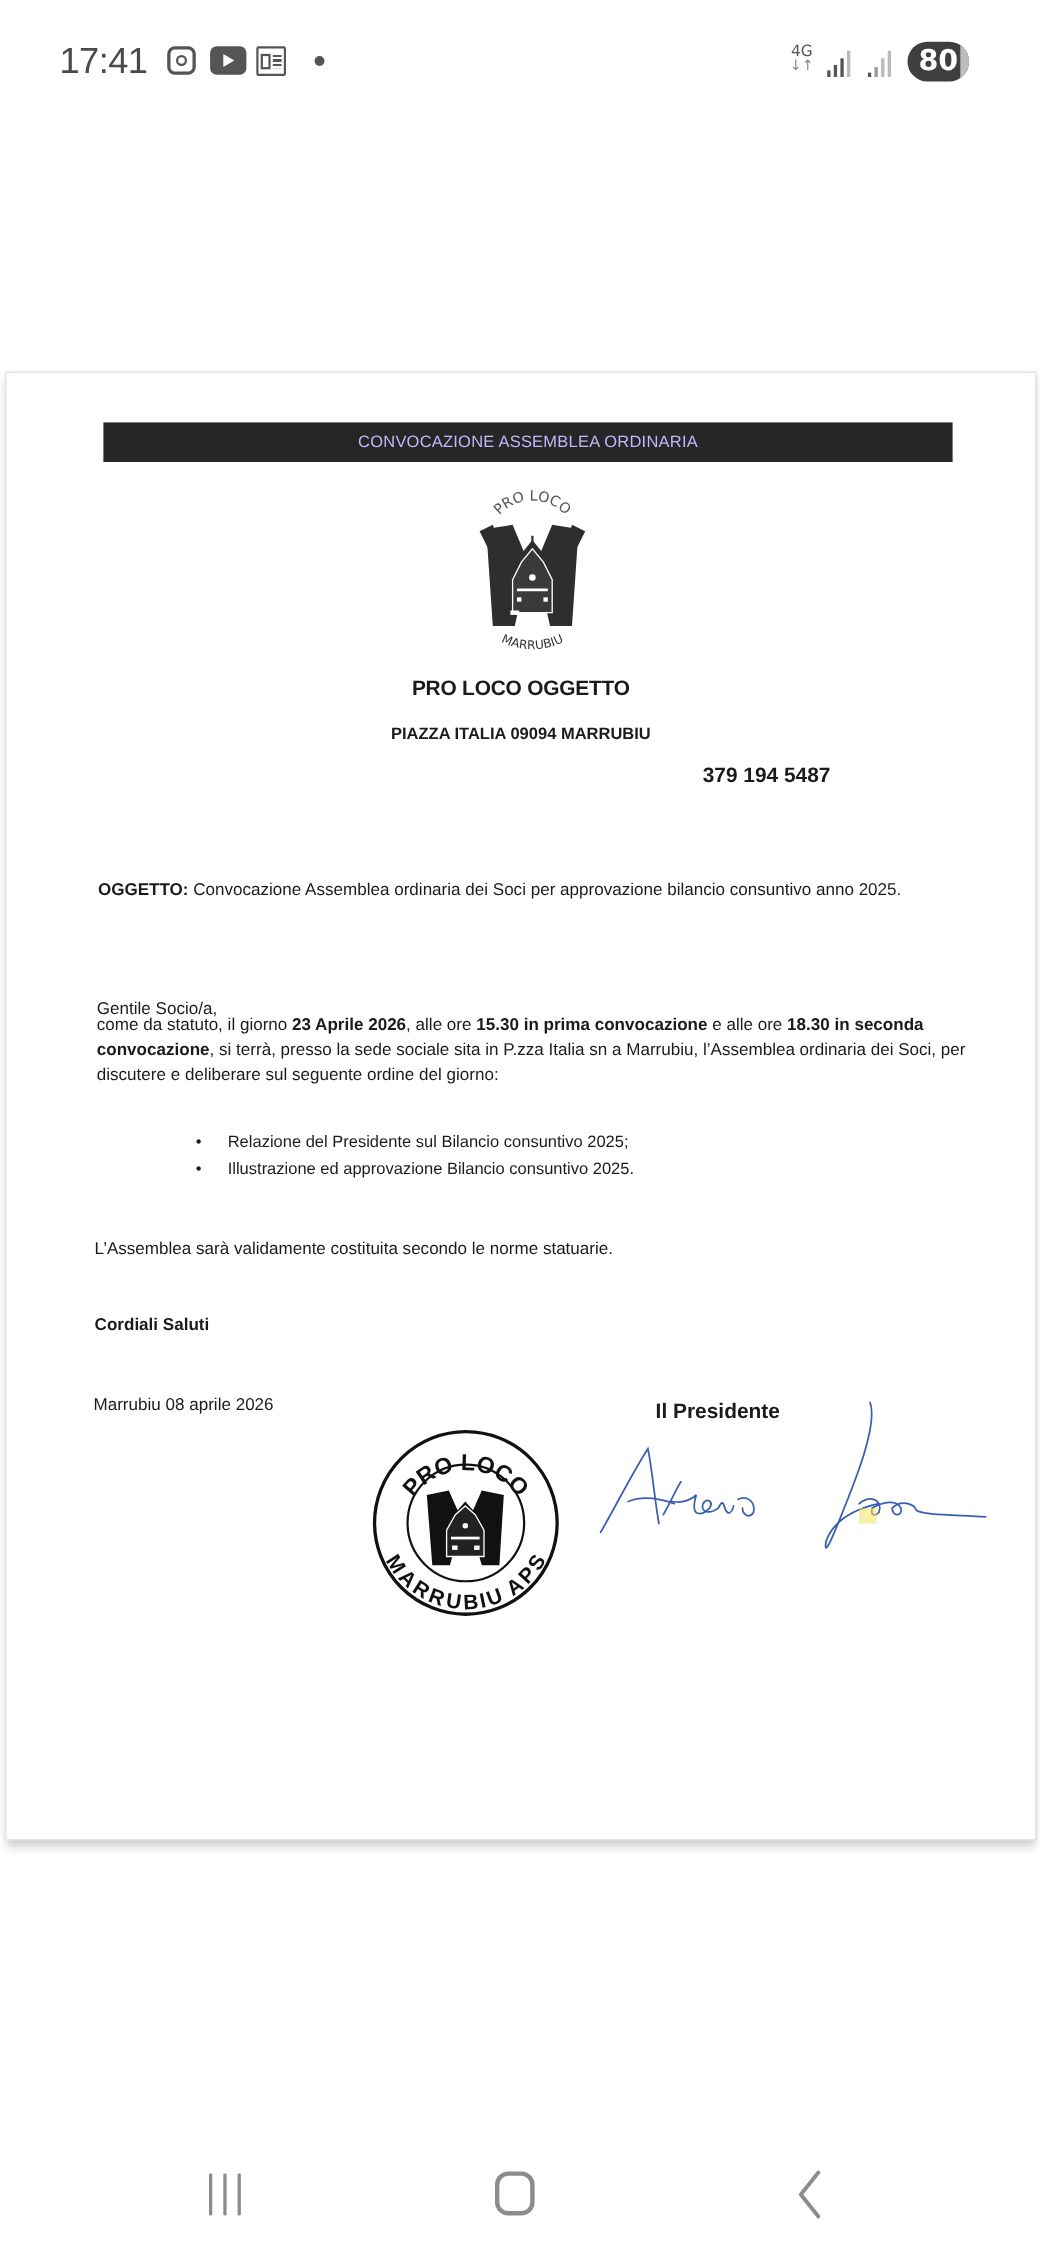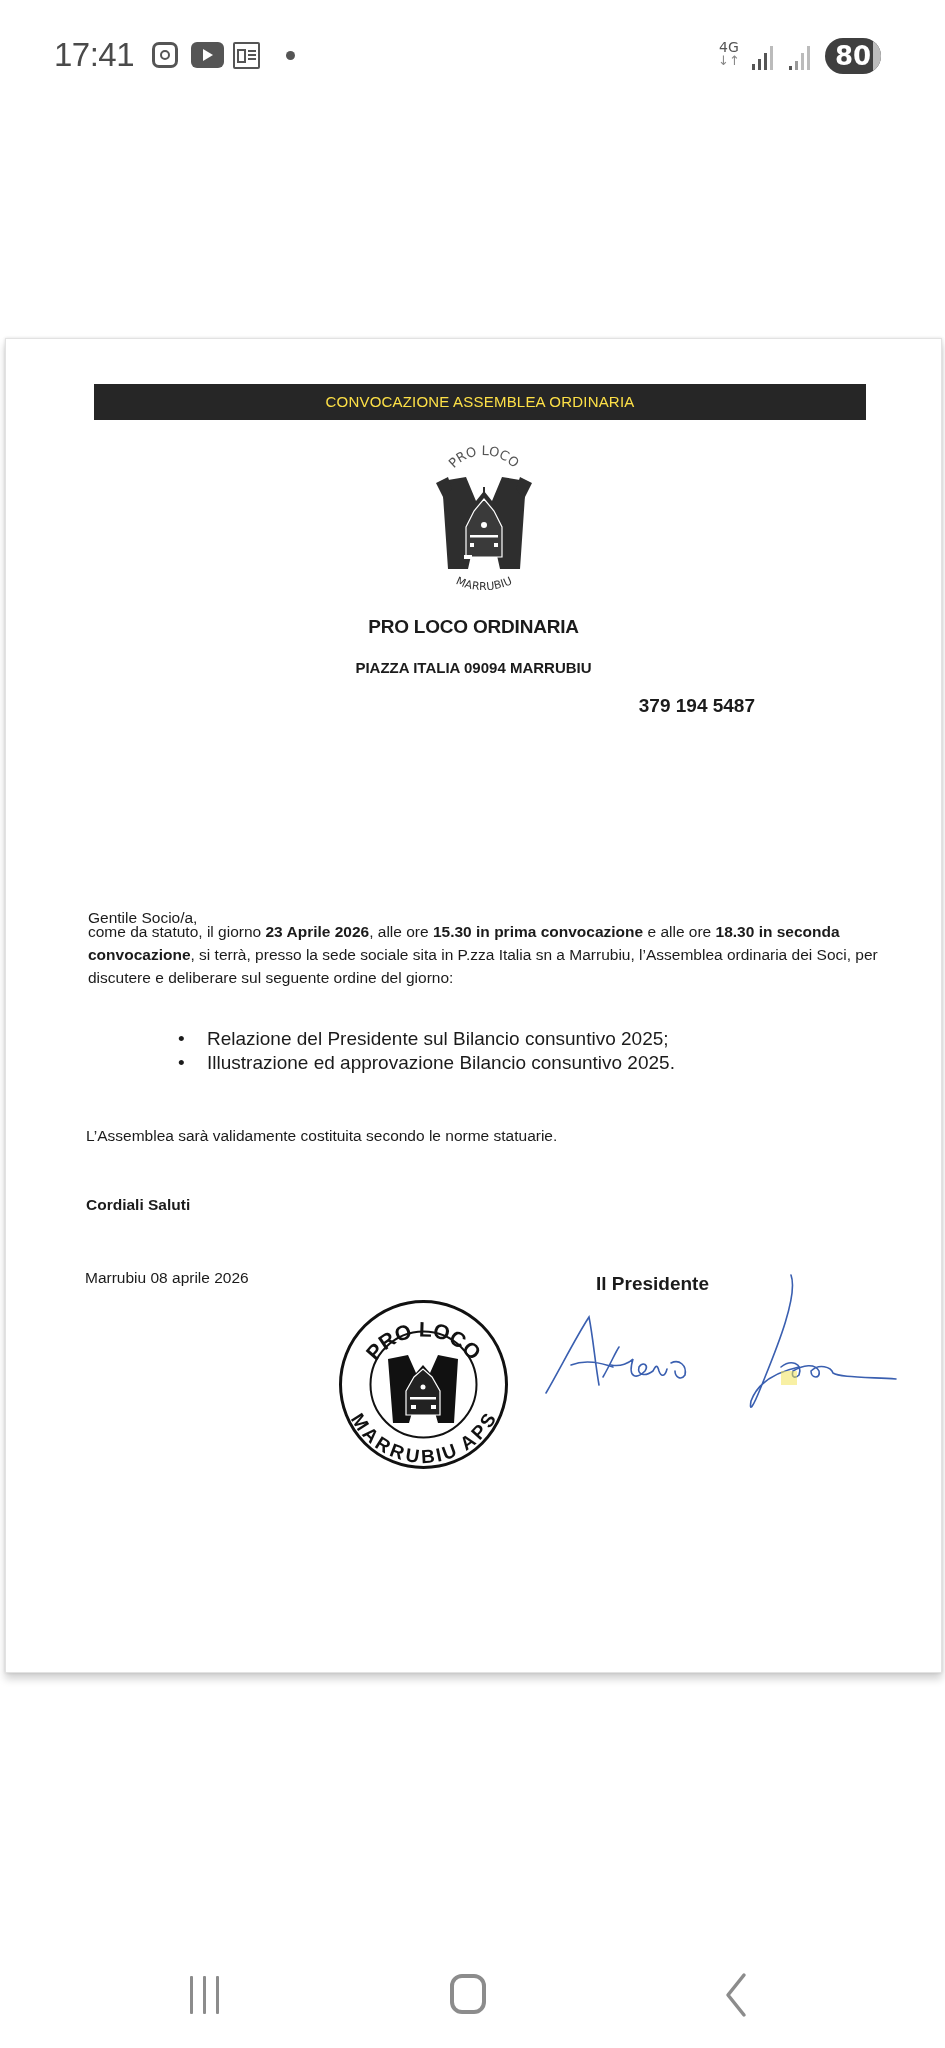--- a/index.html
+++ b/index.html
@@ -26,30 +26,30 @@
   .battery { position:absolute; left:825px; top:38px; width:56px; height:36px; border-radius:18px; background:#3f3f3f; color:#fff; font-size:26px; font-weight:bold; text-align:center; line-height:36px; font-family:"DejaVu Sans", sans-serif; overflow:hidden; }
   .battery::after { content:""; position:absolute; right:0; top:0; width:8px; height:36px; background:#bdbdbd; }
   .battery span { position:relative; z-index:1; }
 
   
   .doc-page {
     position:absolute; left:5px; top:338px; width:935px; height:1333px; background:#fff;
     border:1px solid #e2e2e2; box-shadow:0 6px 8px rgba(0,0,0,0.18), 0 0 3px rgba(0,0,0,0.12);
     font-family:"Liberation Sans", sans-serif; color:#1b1b1b;
   }
-  .title-bar { position:absolute; left:88px; top:45px; width:772px; height:36px; background:#262626; color:#fde047; font-size:15px; text-align:center; line-height:36px; letter-spacing:0.2px; }
+  .title-bar { position:absolute; left:88px; top:45px; width:772px; height:36px; background:#262626; color:#c4b5fd; font-size:15px; text-align:center; line-height:36px; letter-spacing:0.2px; }
   .logo-top { position:absolute; left:398px; top:102px; width:160px; height:160px; }
   .org-name { position:absolute; left:0; width:935px; top:277px; text-align:center; font-size:19px; font-weight:bold; letter-spacing:-0.2px; }
   .org-address { position:absolute; left:0; width:935px; top:320px; text-align:center; font-size:15px; font-weight:bold; }
   .org-phone { position:absolute; left:0; width:749px; top:356px; text-align:right; font-size:19px; font-weight:bold; }
   .subject { position:absolute; left:83px; top:462px; font-size:15.5px; white-space:nowrap; }
   .subject b { font-weight:bold; }
   .greeting { position:absolute; left:82px; top:570px; font-size:15.5px; }
   .body-para { position:absolute; left:82px; top:581px; width:790px; font-size:15.5px; line-height:23px; }
-  .agenda { position:absolute; left:172px; top:688px; margin:0; padding:0; list-style:none; font-size:19px; line-height:24px; }
+  .agenda { position:absolute; left:172px; top:688px; margin:0; padding:0; list-style:none; font-size:15px; line-height:24px; }
   .agenda li { position:relative; padding-left:29px; }
   .agenda li::before { content:"•"; position:absolute; left:0; top:0; }
   .validity { position:absolute; left:80px; top:788px; font-size:15.5px; }
   .closing { position:absolute; left:80px; top:857px; font-size:15.5px; font-weight:bold;text-align:center; }
   .place-date { position:absolute; left:79px; top:930px; font-size:15.5px; }
   .president { position:absolute; left:590px; top:934px; font-size:19px; font-weight:bold; }
   .stamp { position:absolute; left:330px; top:958px; width:175px; height:175px; }
   .signature { position:absolute; left:535px; top:928px; width:370px; height:160px; }
 
   
@@ -106,24 +106,27 @@
       <circle cx="80" cy="84" r="3" fill="#fff"></circle>
       <rect x="66" y="94" width="28" height="2.5" fill="#fff"></rect>
       <rect x="66" y="102" width="4" height="4" fill="#fff"></rect>
         <rect x="90" y="102" width="4" height="4" fill="#fff"></rect>
       <rect x="60" y="114" width="8" height="4" fill="#fff"></rect>
       <line x1="80" y1="46" x2="80" y2="56" stroke="#2e2e2e" stroke-width="2"></line>
     </g>
     <text font-size="11" fill="#333" font-family="DejaVu Sans, sans-serif"><textPath href="#arcBot" startOffset="50%" text-anchor="middle">MARRUBIU</textPath></text>
   </svg>
 
-  <div class="org-name">PRO LOCO ORDINARIA</div>
+  <div class="org-name">PRO LOCO OGGETTO</div>
   <div class="org-address">PIAZZA ITALIA 09094 MARRUBIU</div>
   <div class="org-phone">379 194 5487</div>
 
+  <div class="subject">
+    <b>OGGETTO:</b><span> Convocazione Assemblea ordinaria dei Soci per approvazione bilancio consuntivo anno 2025.</span>
+  </div>
 
   <div class="greeting">Gentile Socio/a,</div>
 
   <div class="body-para">
     <span>come da statuto, il giorno </span><b>23 Aprile 2026</b><span>, alle ore </span><b>15.30 in prima convocazione</b><span> e alle ore </span><b>18.30 in seconda convocazione</b><span>, si terrà, presso la sede sociale sita in P.zza Italia sn a Marrubiu, l’Assemblea ordinaria dei Soci, per discutere e deliberare sul seguente ordine del giorno:</span>
   </div>
 
   <ul class="agenda">
     <li>Relazione del Presidente sul Bilancio consuntivo 2025;</li>
     <li>Illustrazione ed approvazione Bilancio consuntivo 2025.</li>

